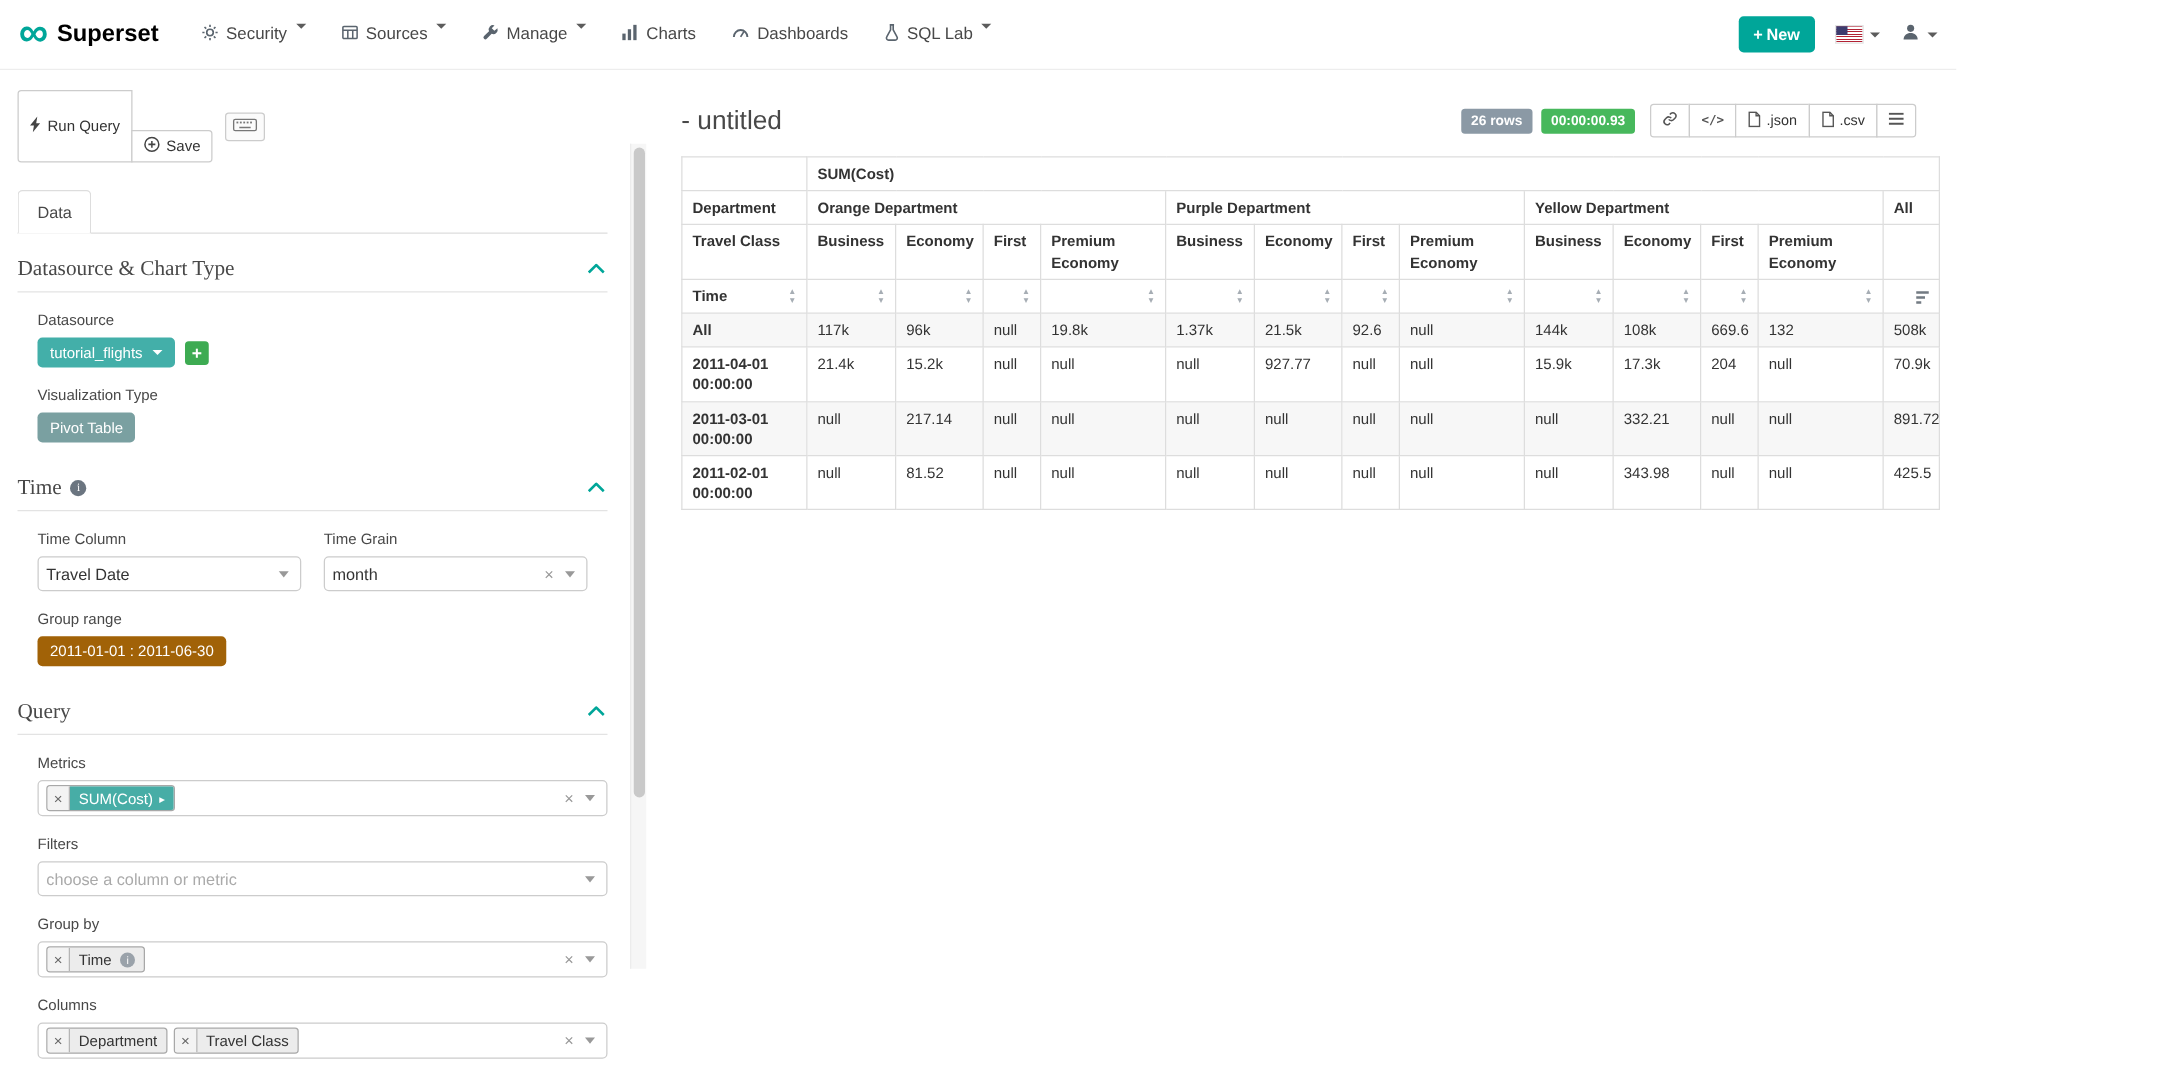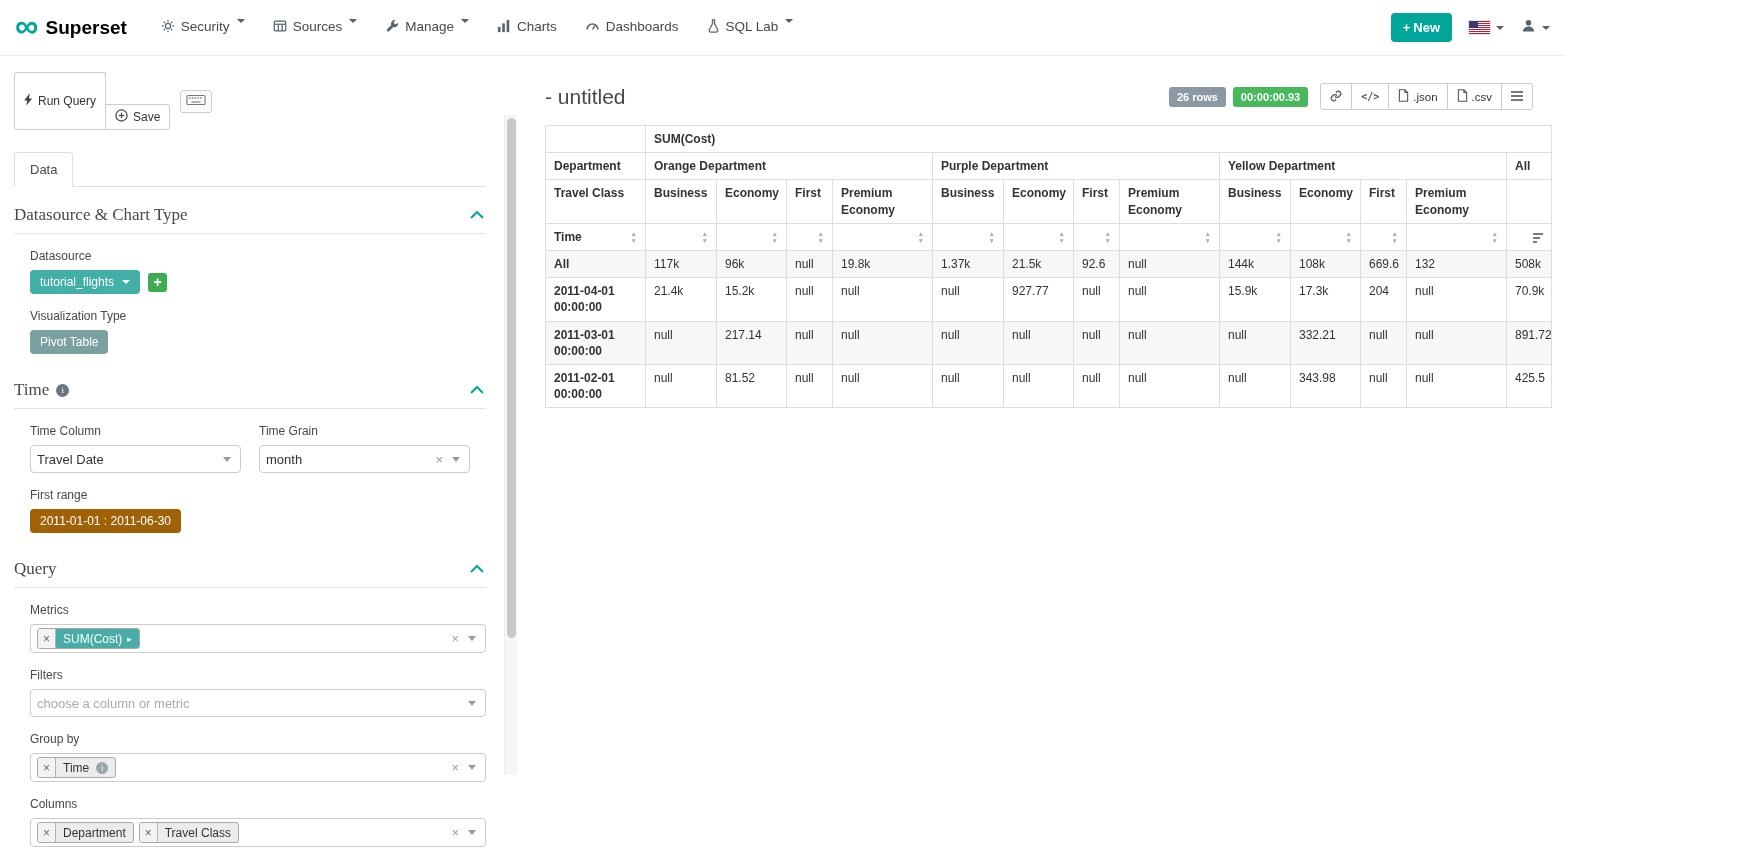--- a/index.html
+++ b/index.html
@@ -275,21 +275,21 @@
               <div class="control-label">Time Grain</div>
               <div class="select">
                 <span>month</span>
                 <span class="indicators">
                   <span class="sel-x">×</span>
                   <span class="sel-caret"></span>
                 </span>
               </div>
             </div>
           </div>
-          <div class="control-label">First range</div>
+          <div class="control-label">Group range</div>
           <button class="chip chip-range">
             <span>2011-01-01 : 2011-06-30</span>
           </button>
         </div>
 
         <div class="section-h mt26">
           <span>Query</span>
           <span class="chev">
               <svg width="14" height="8" viewBox="0 0 14 8" fill="none" stroke="#00A699" stroke-width="2">
                 <polyline points="1,7 7,1 13,7"></polyline>

